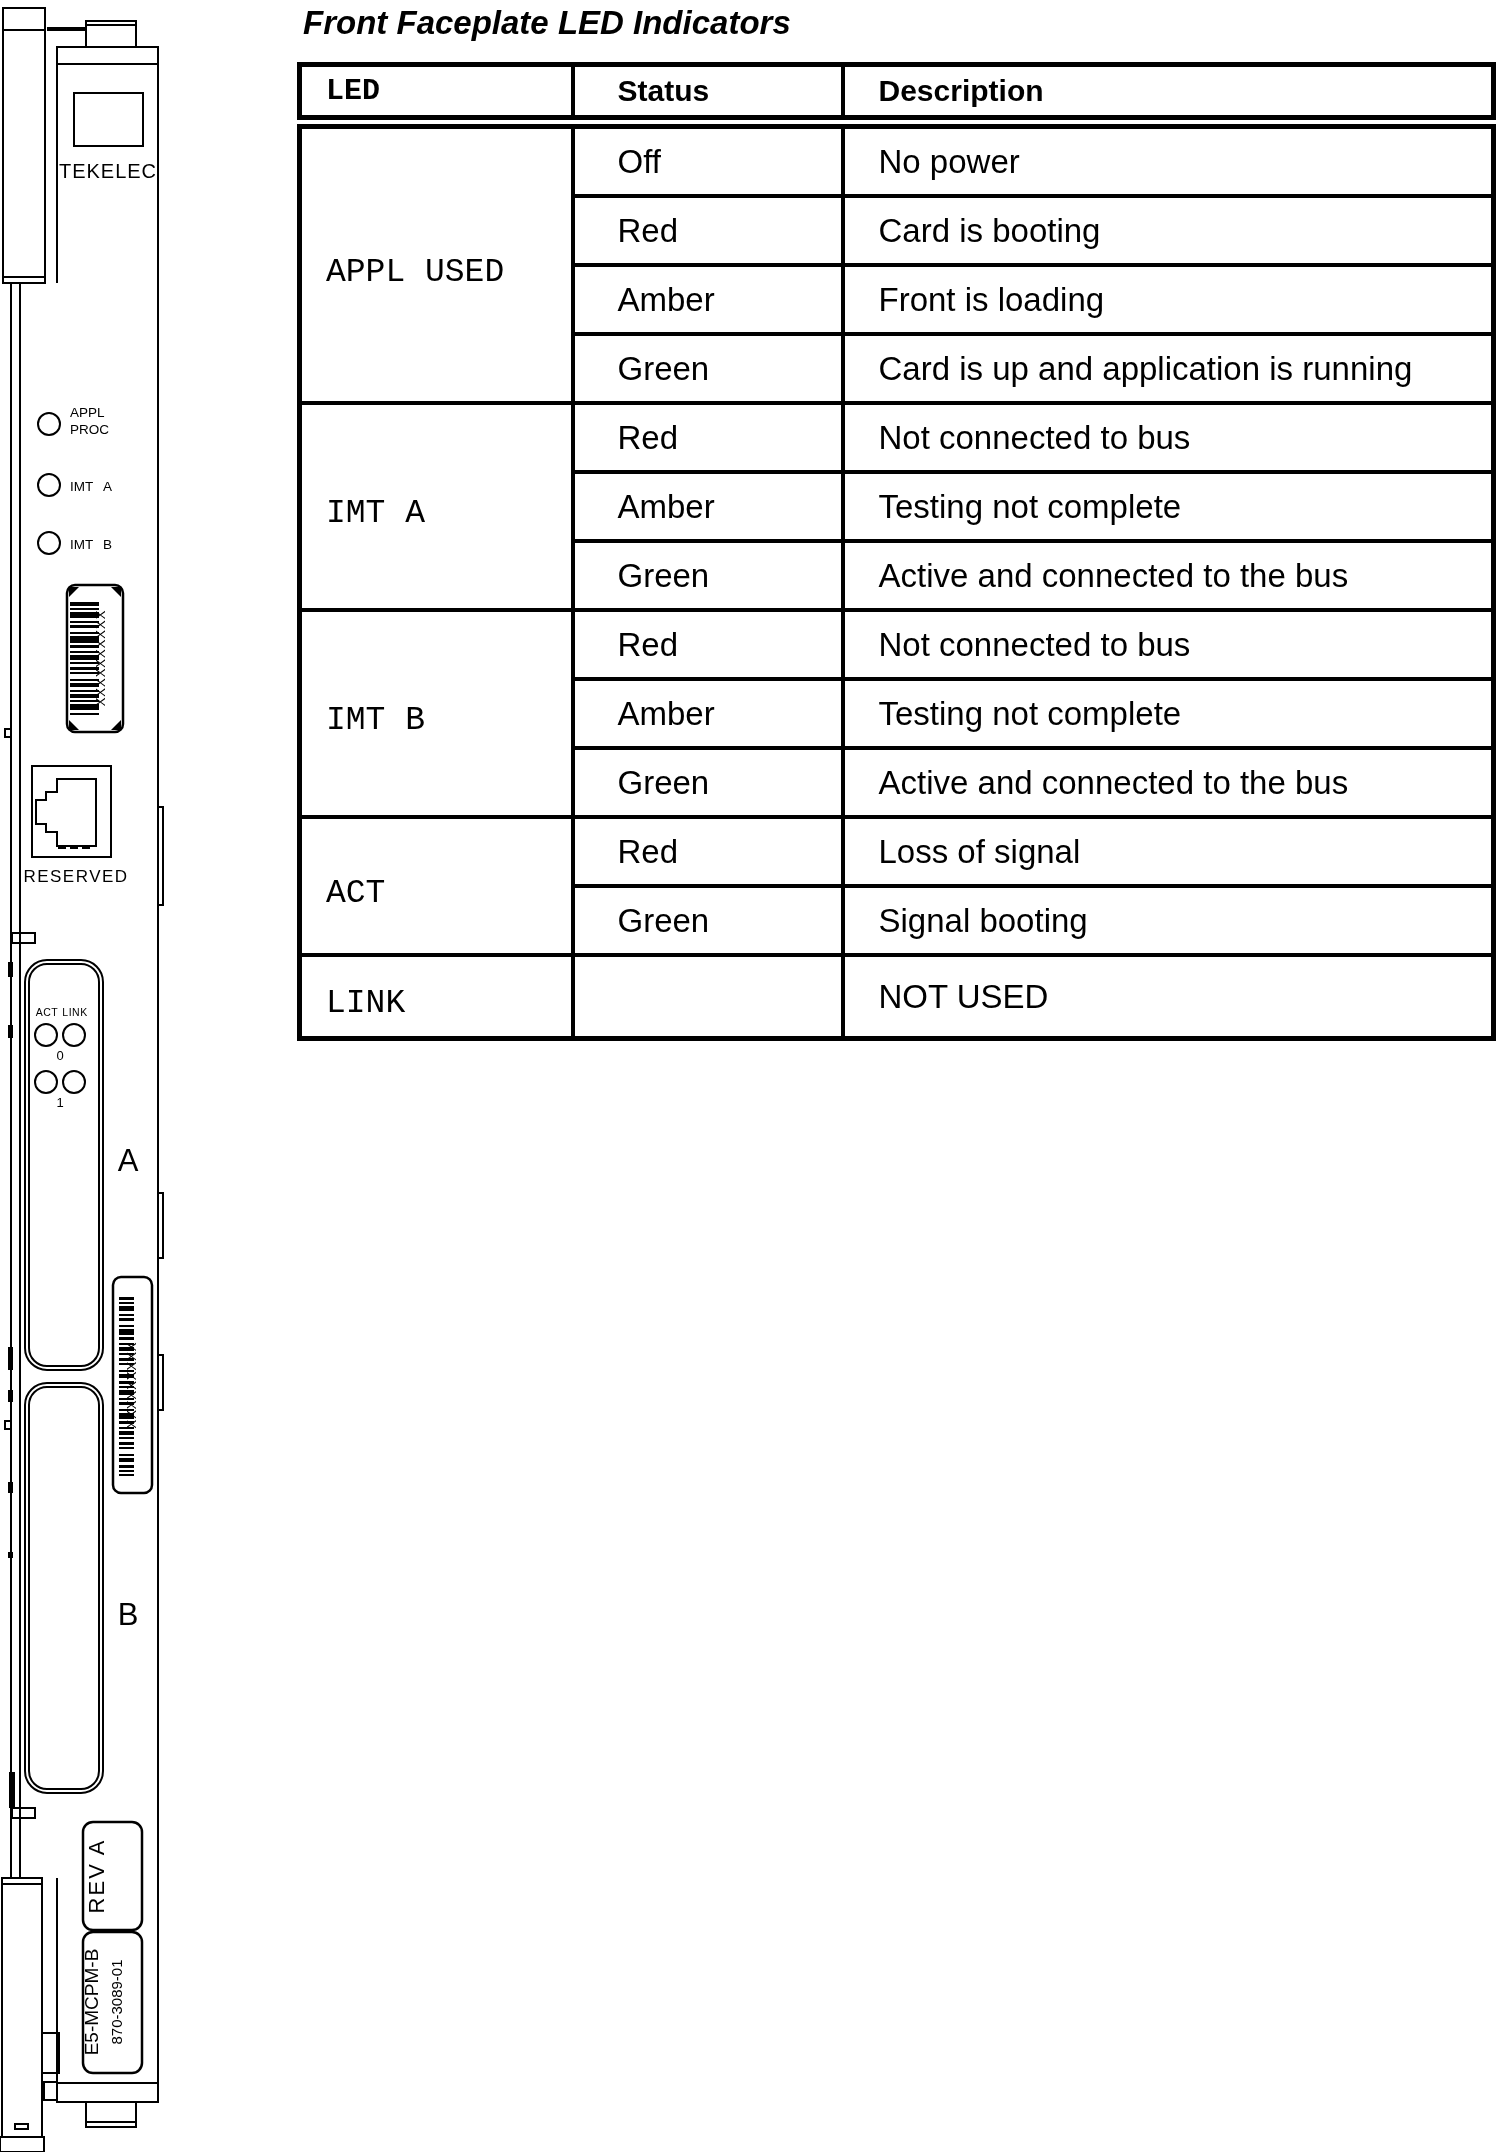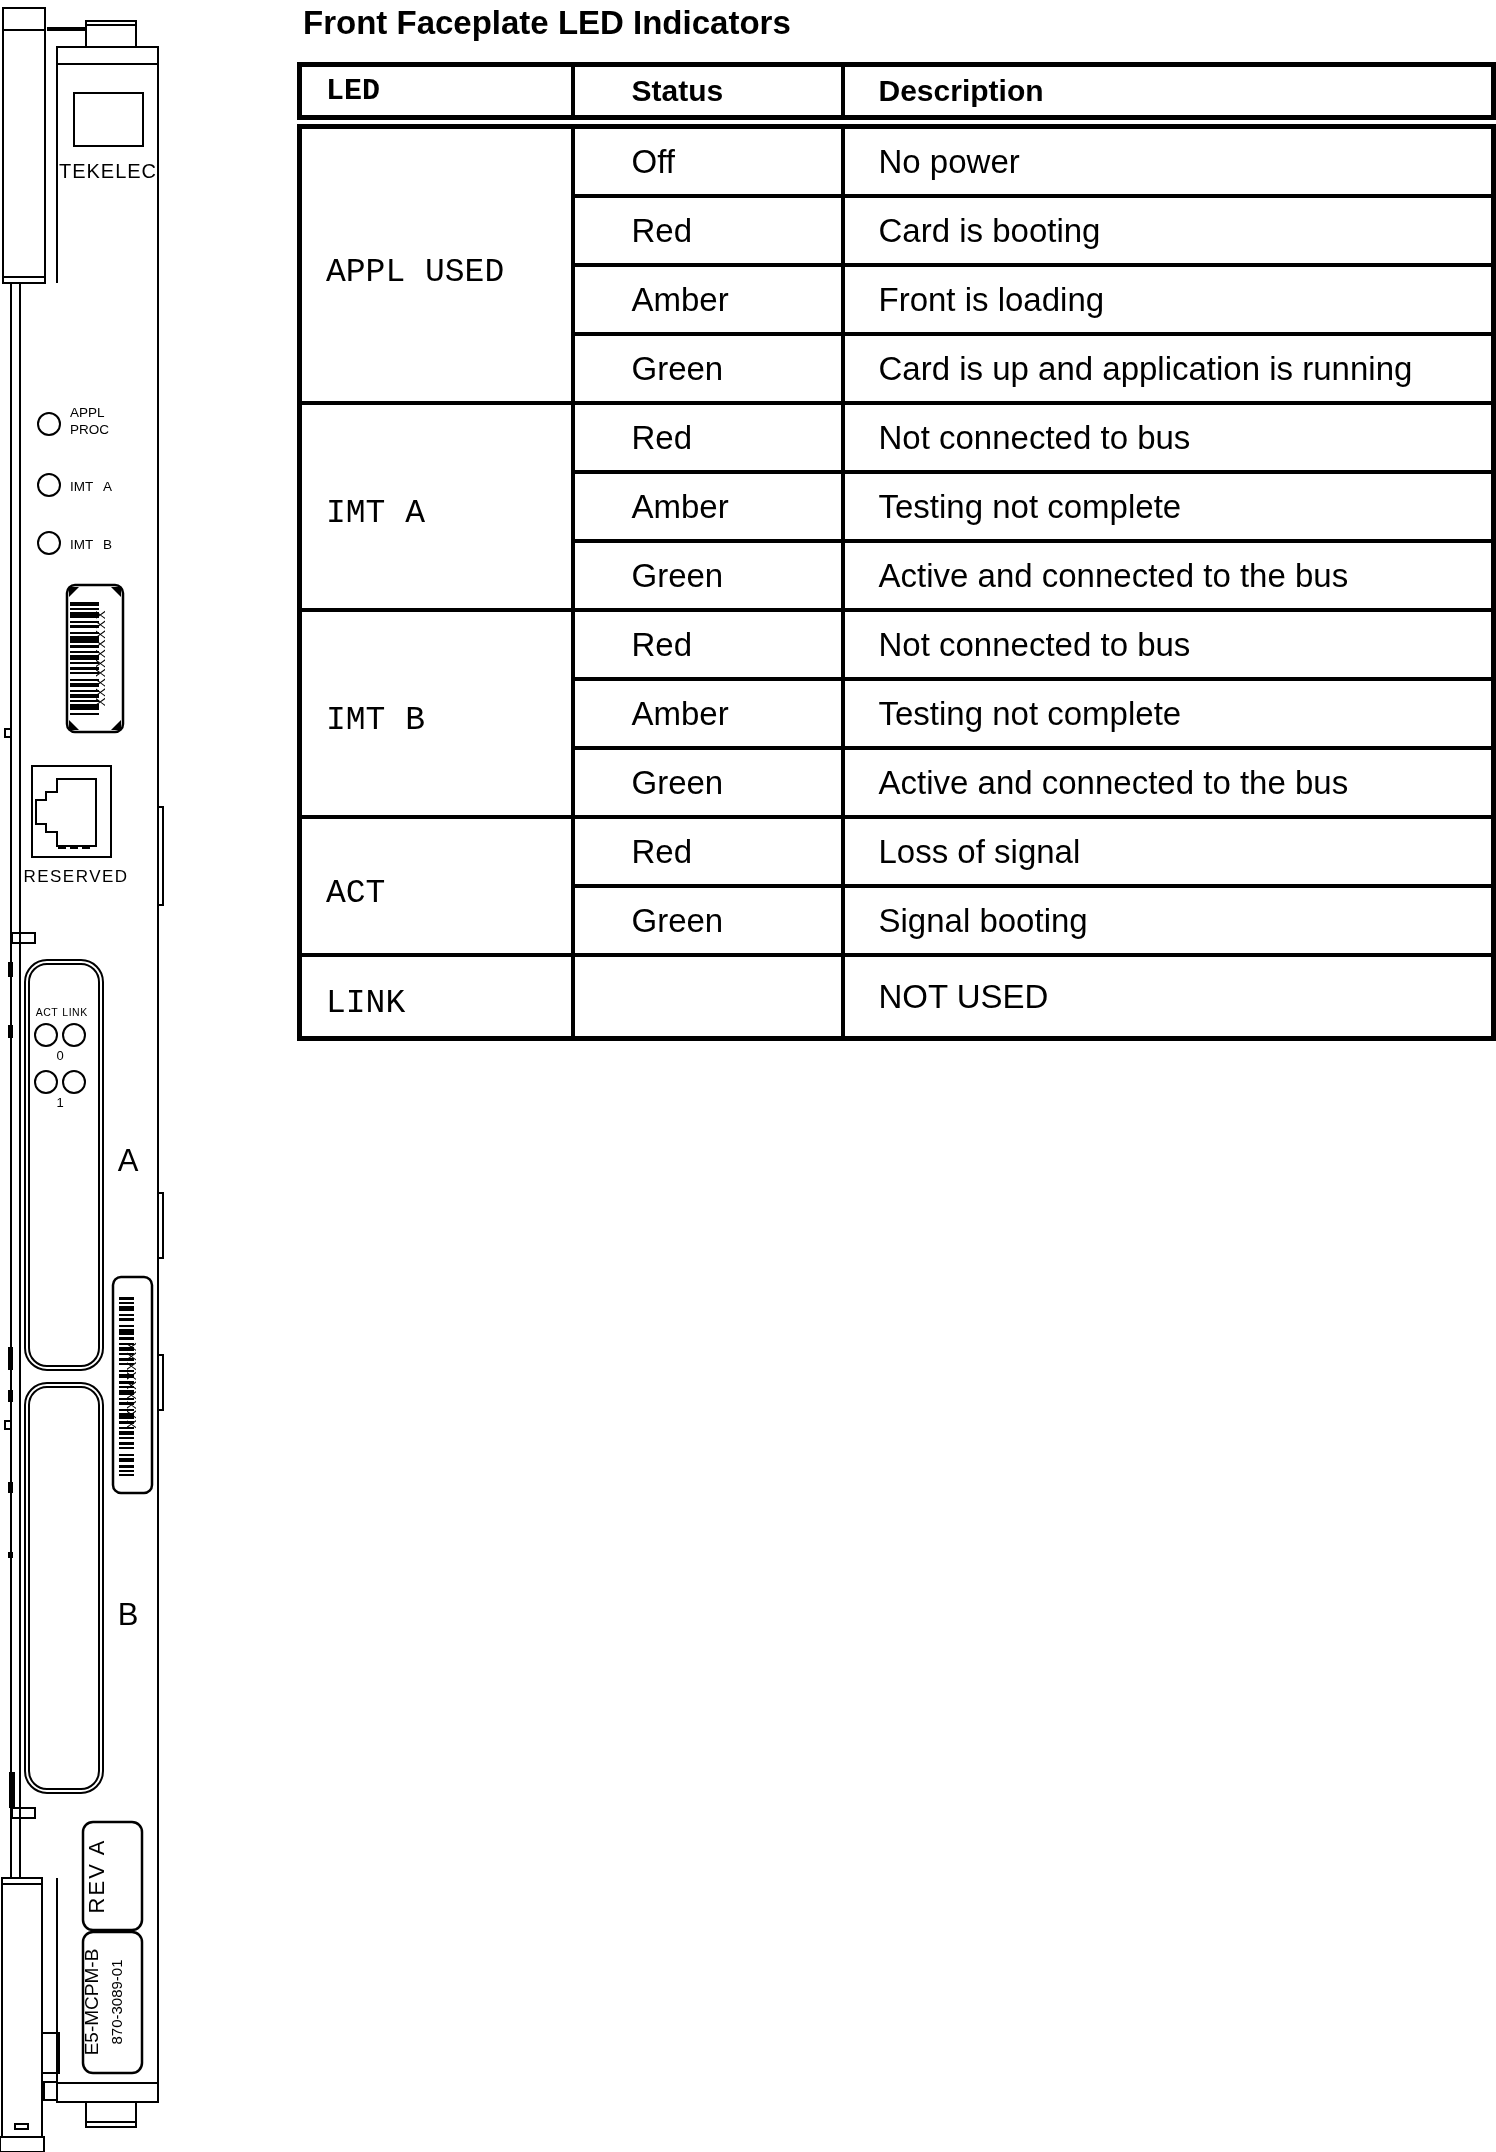--- a/index.html
+++ b/index.html
@@ -9,42 +9,42 @@
   }
   .figure-svg{position:absolute;left:0;top:0;}
   .figure-svg *{vector-effect:non-scaling-stroke;}
   .ln{stroke:#000;fill:none;stroke-width:2;}
   .ln25{stroke:#000;fill:none;stroke-width:2.5;}
   .fillb{fill:#000;stroke:none;}
   .t{fill:#000;stroke:none;font-family:"Liberation Sans", sans-serif;}
 
   .page-title{
     position:absolute;left:303px;top:4px;
-    font-size:33px;font-weight:bold;white-space:nowrap;
+    font-size:33px;font-weight:bold;white-space:nowrap;font-style:italic;
   }
   table.led-table{
     position:absolute;left:297px;top:62px;width:1194px;
     border-collapse:collapse;table-layout:fixed;
     border:5px solid #000;
   }
   .led-table th,.led-table td{
     border:4px solid #000;
     font-size:33px;text-align:left;white-space:nowrap;
     vertical-align:middle;overflow:hidden;
   }
   .led-table th{
     border-bottom:14px double #000;
     height:46px;font-size:30px;font-weight:bold;
   }
   .led-table td{height:63px;}
   .col-led{width:273px;}
   .col-status{width:270px;}
   .col-desc{width:651px;}
   .led-head,.led-cell{padding-left:24px;font-family:Liberation Mono, monospace;}
-  .status-head,.status-cell{padding-left:57px;}
+  .status-head,.status-cell{padding-left:43px;}
   .desc-head,.desc-cell{padding-left:34px;}
   .led-cell{vertical-align:top;padding-top:15px;}
 </style>
 </head>
 <body>
 
 <svg class="figure-svg" width="170" height="2152" viewBox="0 0 170 2152">
 
   <g>
     <rect class="ln" x="3" y="8" width="42" height="275"></rect>

